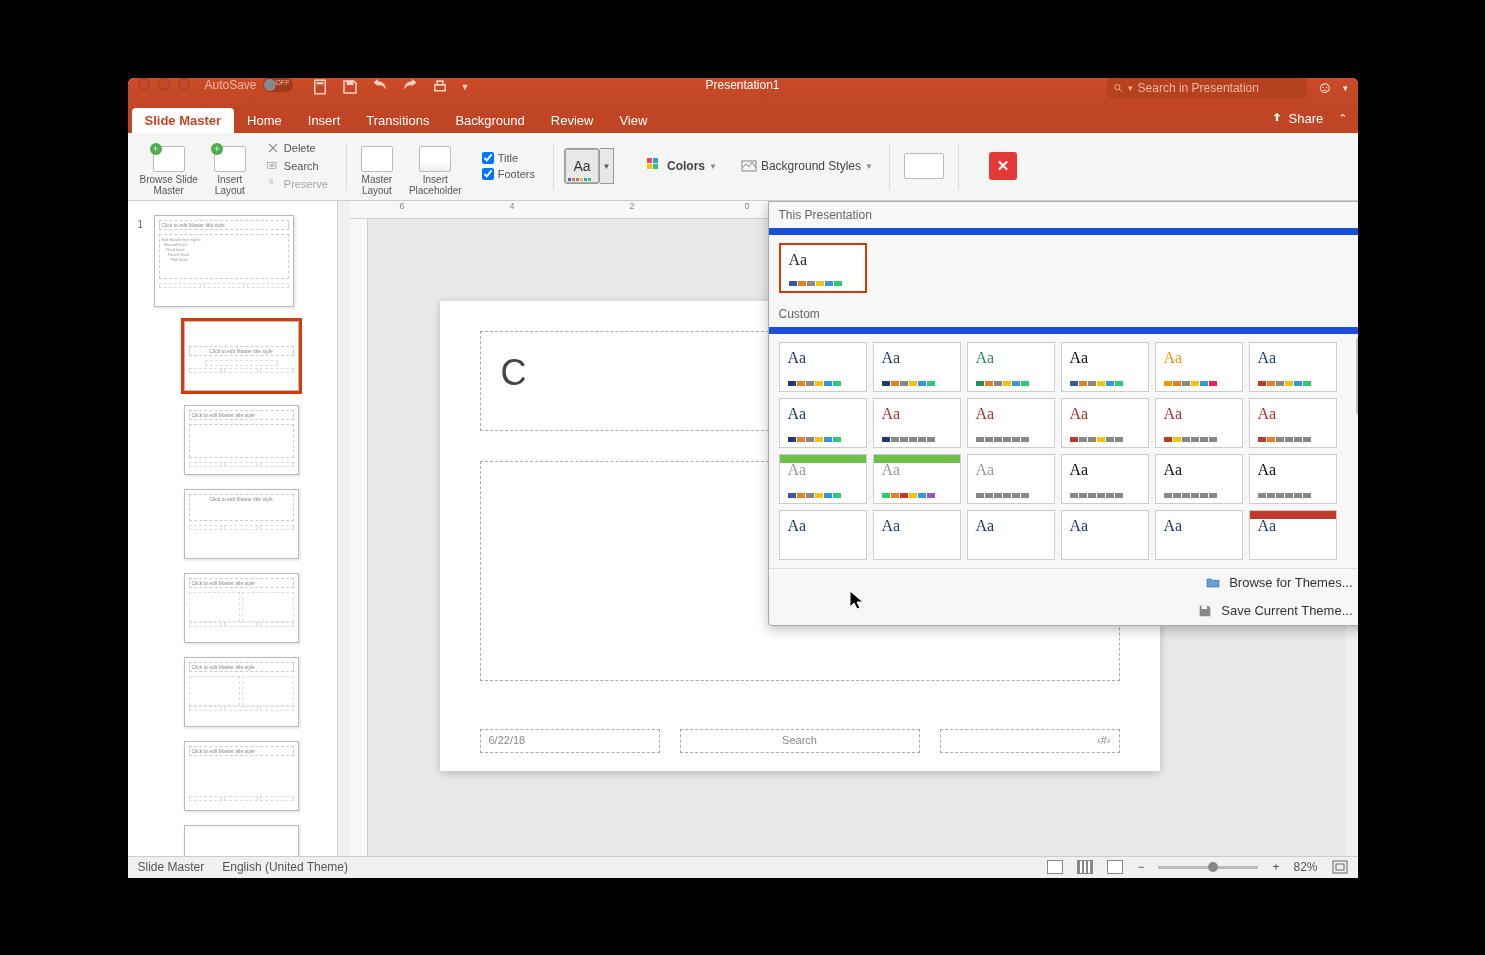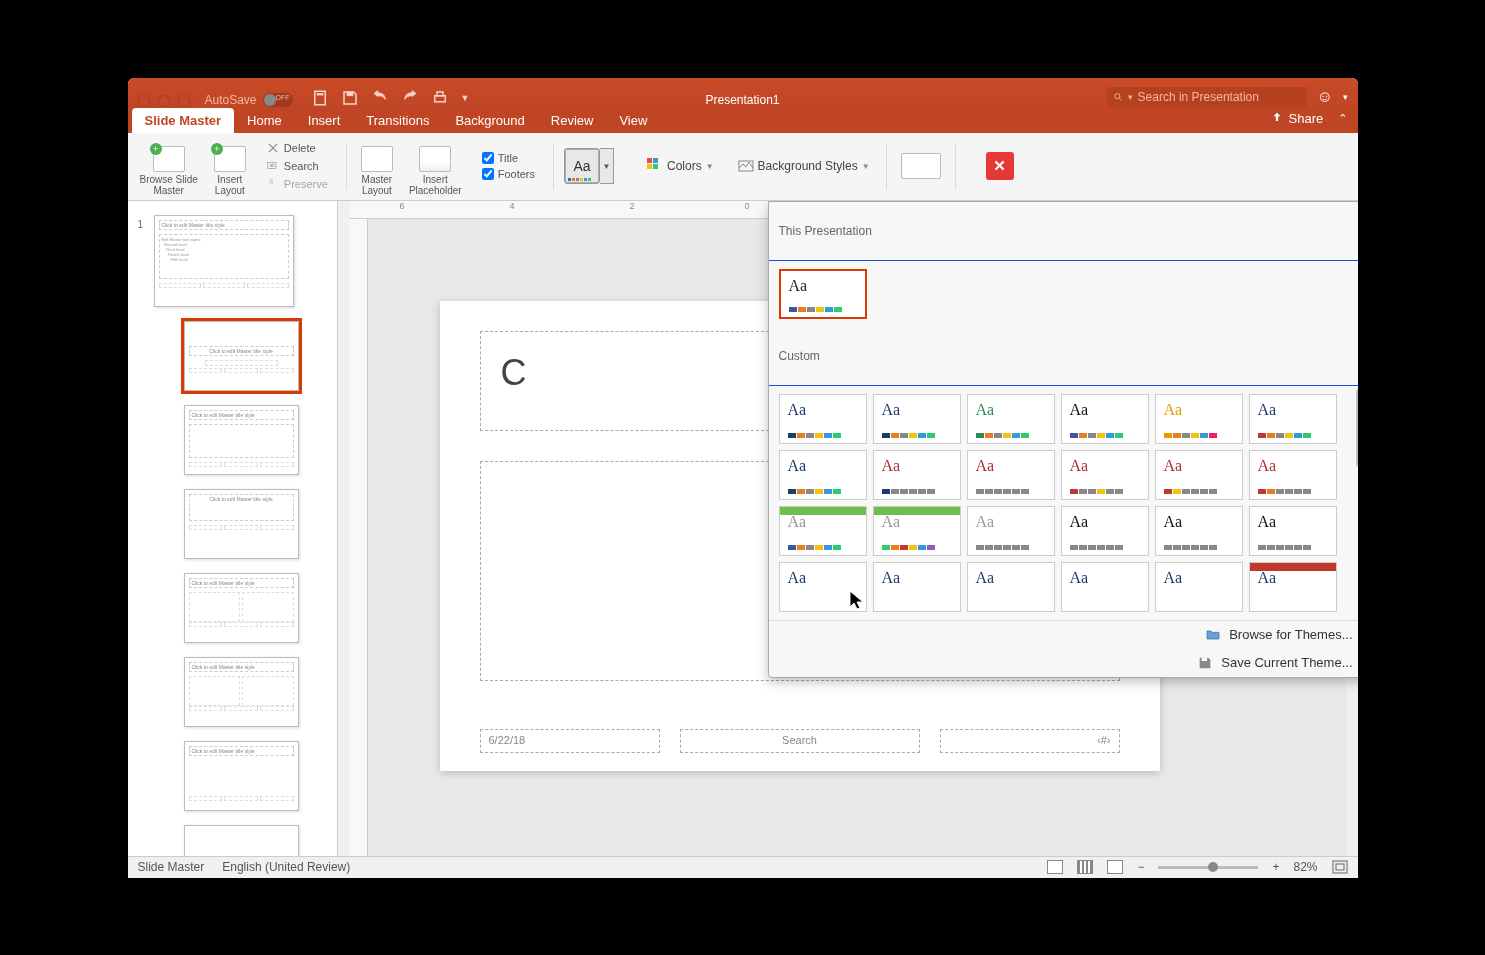--- a/index.html
+++ b/index.html
@@ -1,19 +1,19 @@
 <!DOCTYPE html>
 <html><head>
 <meta charset="utf-8">
 <style>
   * { box-sizing: border-box; margin: 0; padding: 0; font-family: -apple-system, "Helvetica Neue", Arial, sans-serif; }
   body { background: #000; display: flex; align-items: center; justify-content: center; height: 955px; width: 1485px; overflow: hidden; }
   .window { width: 1230px; height: 800px; background: #fff; border-radius: 6px 6px 0 0; box-shadow: 0 10px 40px rgba(0,0,0,0.8); display: flex; flex-direction: column; position: relative; overflow: hidden; }
   
-  .titlebar { height: 29px; background: linear-gradient(#ca4b27, #c04626); display: flex; align-items: flex-end; position: relative; }
+  .titlebar { height: 29px; background: linear-gradient(#ca4b27, #c04626); display: flex; align-items: flex-start; position: relative; }
   .traffic { display: flex; gap: 8px; padding-left: 10px; }
   .tbtn { width: 12px; height: 12px; border-radius: 50%; background: #c5482a; border: 1px solid rgba(0,0,0,0.15); }
   .autosave { margin-left: 15px; color: #f3b6a2; font-size: 12px; display: flex; align-items: center; gap: 6px; }
   .toggle { width: 30px; height: 14px; border-radius: 7px; background: #a03a1e; position: relative; }
   .toggle::after { content: ""; position: absolute; width: 12px; height: 12px; border-radius: 50%; background: #888; top: 1px; left: 1px; }
   .toggle-off { position: absolute; right: 3px; top: 1px; font-size: 7px; color: #f3b6a2; }
   .qat { display: flex; gap: 12px; margin-left: 18px; align-items: center; }
   .qat-icon { width: 18px; height: 18px; color: #f8d3c5; fill: #f8d3c5; stroke: #f8d3c5; }
   .title-center { position: absolute; left: 50%; transform: translateX(-50%); color: #fff; font-size: 12px; }
   .title-right { margin-left: auto; display: flex; align-items: center; gap: 10px; padding-right: 10px; }
@@ -61,21 +61,21 @@
   .canvas { position: absolute; left: 90px; top: 100px; width: 720px; height: 470px; background: #fff; box-shadow: 0 2px 8px rgba(0,0,0,0.2); }
   .ph-title { position: absolute; left: 40px; top: 30px; right: 40px; height: 100px; border: 1px dashed #aaa; font-size: 36px; color: #444; padding: 20px; font-family: "Helvetica Neue"; }
   .ph-sub { position: absolute; left: 40px; top: 160px; right: 40px; height: 220px; border: 1px dashed #aaa; }
   .ph-footers { position: absolute; left: 40px; right: 40px; bottom: 18px; display: flex; gap: 20px; }
   .ph-foot { border: 1px dashed #aaa; height: 24px; font-size: 11px; color: #888; padding: 4px 8px; }
   .ph-foot.date { width: 180px; }
   .ph-foot.center { flex: 1; text-align: center; }
   .ph-foot.num { width: 180px; text-align: right; }
   
   .themes-panel { position: absolute; top: 0; left: 418px; width: 600px; background: #f7f7f7; border: 1px solid #aaa; border-radius: 0 0 4px 4px; box-shadow: 0 4px 12px rgba(0,0,0,0.25); z-index: 100; }
-  .tp-section { padding: 22px 10px; font-size: 12px; color: #666; border-bottom: 1px solid #1d4ed8; }
+  .tp-section { padding: 6px 10px; font-size: 12px; color: #666; border-bottom: 7px solid #1d4ed8; }
   .tp-grid { display: flex; flex-wrap: wrap; gap: 6px; padding: 8px 10px; }
   .theme-card { width: 88px; height: 50px; background: #fff; border: 1px solid #ccc; position: relative; cursor: pointer; }
   .theme-card.selected { border: 2px solid #d83b01; }
   .theme-card .aa { position: absolute; top: 6px; left: 8px; font-size: 16px; font-family: Georgia, serif; }
   .theme-card .sw-row { position: absolute; bottom: 5px; left: 8px; display: flex; gap: 1px; }
   .theme-card .sw { width: 8px; height: 5px; }
   .theme-card .topbar { position: absolute; top: 0; left: 0; right: 0; height: 8px; }
   .tp-scroll { max-height: 330px; overflow-y: auto; position: relative; }
   .tp-scrollbar { position: absolute; right: 2px; top: 2px; bottom: 2px; width: 10px; }
   .tp-sthumb { position: absolute; right: 0; top: 0; width: 9px; height: 80px; background: #c0c0c0; border-radius: 5px; }
@@ -227,21 +227,21 @@
             <div class="sw" style="background:#36c"></div>
             <div class="sw" style="background:#e67e22"></div>
             <div class="sw" style="background:#888"></div>
             <div class="sw" style="background:#f1c40f"></div>
             <div class="sw" style="background:#3498db"></div>
             <div class="sw" style="background:#2ecc71"></div>
           </div>
       </div>
       <div class="dropdown-arrow">▼</div>
     </div>
-    <div class="rgroup-h" style="margin-left:15px;">
+    <div class="rgroup-h" style="margin-left:15px;font-weight:bold;">
       <div class="ribbon-btn">
         <svg width="16" height="16" viewBox="0 0 16 16">
             <rect width="5" height="5" x="0" y="0" fill="#e74c3c"></rect>
             <rect width="5" height="5" x="6" y="0" fill="#3498db"></rect>
             <rect width="5" height="5" x="0" y="6" fill="#f1c40f"></rect>
             <rect width="5" height="5" x="6" y="6" fill="#2ecc71"></rect>
           </svg>
         <span>Colors</span>
           <span style="font-size:8px;color:#888;">▼</span>
       </div>
@@ -632,21 +632,21 @@
         <svg width="18" height="22" viewBox="0 0 18 22">
             <path d="M2 2l0 16 4-4 3 6 3-1-3-6 6 0z" fill="#000" stroke="#fff" stroke-width="1"></path>
           </svg>
       </div>
     </div>
     <div class="side-scroll"></div>
   </div>
 
   <div class="statusbar">
     <span>Slide Master</span>
-    <span>English (United Review)</span>
+    <span>English (United Theme)</span>
     <div class="right">
       <div class="view-btn"></div>
       <div class="view-btn" style="background:repeating-linear-gradient(90deg,#888 0 2px,#fff 2px 4px);"></div>
       <div class="view-btn"></div>
       <span>−</span>
       <div class="zoom-slider"></div>
       <span>+</span>
       <span>82%</span>
       <svg width="16" height="14" viewBox="0 0 16 14">
           <rect x="1" y="1" width="14" height="12" fill="none" stroke="#666"></rect>

